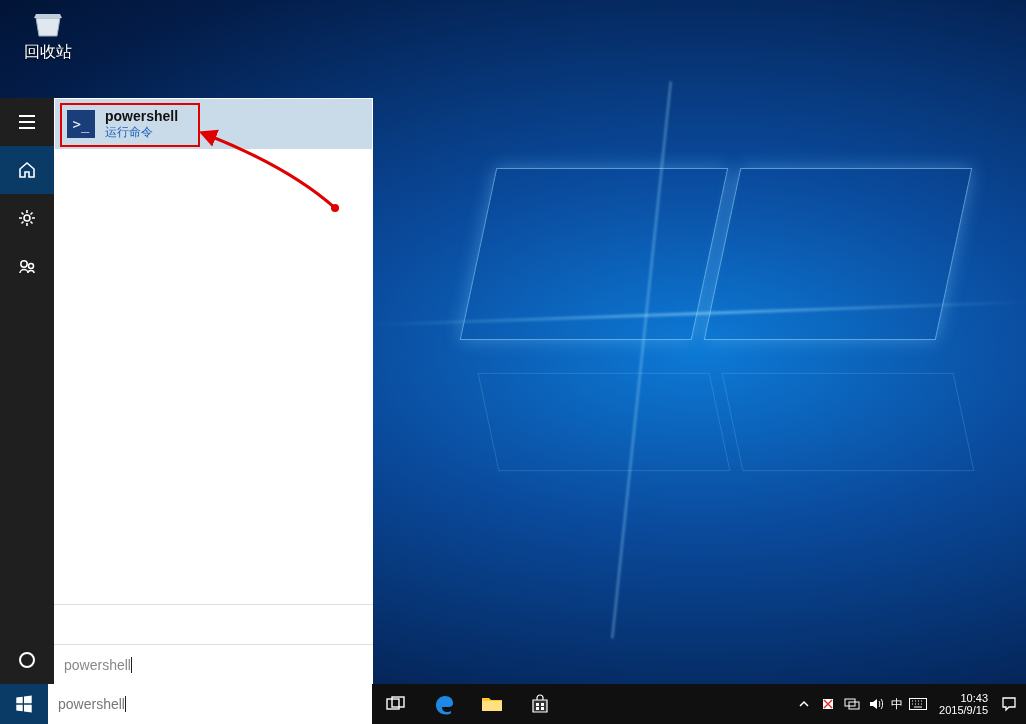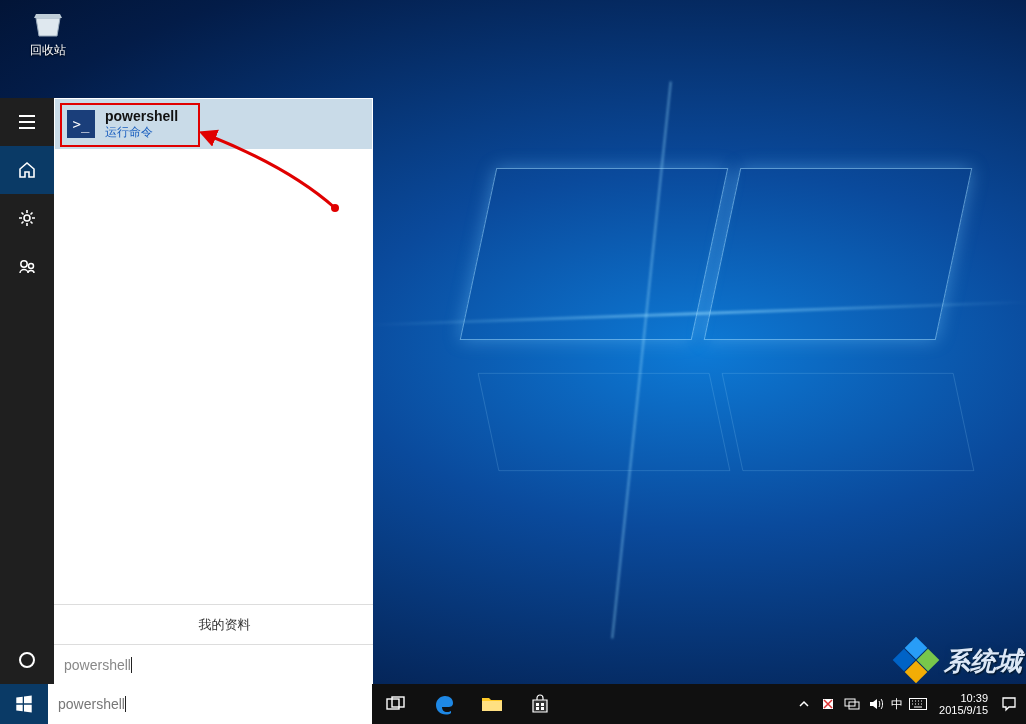--- a/index.html
+++ b/index.html
@@ -15,21 +15,21 @@
 
 .beam { position: absolute; background: linear-gradient(to right, rgba(120,200,255,0) 0%, rgba(150,220,255,.55) 50%, rgba(120,200,255,0) 100%); filter: blur(1px); }
 .p1 { position:absolute; left:478px; top:168px; width:232px; height:172px; border:1px solid rgba(160,220,255,.55); transform:skewX(-12deg); box-shadow:0 0 18px rgba(120,200,255,.4);}
 .p2 { position:absolute; left:722px; top:168px; width:232px; height:172px; border:1px solid rgba(160,220,255,.55); transform:skewX(-12deg); box-shadow:0 0 18px rgba(120,200,255,.4);}
 .p3 { position:absolute; left:488px; top:352px; width:232px; height:140px; border:1px solid rgba(160,220,255,.35); transform:skewX(12deg) scaleY(.7); opacity:.6;}
 .p4 { position:absolute; left:732px; top:352px; width:232px; height:140px; border:1px solid rgba(160,220,255,.35); transform:skewX(12deg) scaleY(.7); opacity:.6;}
 
 
 .desktop-icon { position: absolute; left: 18px; top: 8px; width: 60px; text-align: center; color: #fff; cursor: pointer; }
 .desktop-icon .ico { width: 40px; height: 32px; margin: 0 auto 2px; }
-.desktop-icon .lbl { font-size: 12px; text-shadow: 0 1px 2px #000; }
+.desktop-icon .lbl { font-size: 16px; text-shadow: 0 1px 2px #000; }
 
 
 .search-panel {
   position: absolute; left: 0; top: 98px; width: 373px; height: 586px;
   display: flex; background: #fff;
 }
 .search-sidebar {
   width: 54px; background: #1f1f1f; display: flex; flex-direction: column; align-items:center;
 }
 .ssb-item { width:54px; height:48px; display:flex; align-items:center; justify-content:center; color:#fff; cursor:pointer;}
@@ -159,26 +159,20 @@
         <div class="icon-box">
             <span>&gt;_</span>
           </div>
         <div class="bm-text">
           <div class="t1">powershell</div>
           <div class="t2">运行命令</div>
         </div>
       </div>
 
       <div class="scope-row">
-        <div class="scope-item">
-          <svg width="14" height="14" viewBox="0 0 14 14" class="win-logo">
-              <path d="M1 2l5-.7v5.2H1zM7 1.2L13 .3v6.2H7zM1 7.5h5v5.2l-5-.7zM7 7.5h6v6.2l-6-.9z"></path>
-            </svg>
-          <span>我的资料</span>
-        </div>
       </div>
 
       <div class="search-input-row">
         <span class="q" style="color:#888;font-size:14px;">powershell</span>
           <span class="caret"></span>
         <input class="search-input" style="opacity: 0; position: absolute;" value="powershell">
       </div>
     </div>
   </div>
 
@@ -187,29 +181,20 @@
   <svg class="arrow-svg" viewBox="0 0 260 120">
     <defs>
         <marker id="ah" markerWidth="10" markerHeight="10" refX="2" refY="3" orient="auto">
           <path d="M0 0L6 3L0 6z" fill="#e00000"></path>
         </marker>
       </defs>
     <path d="M245 90 Q 200 50 120 18" fill="none" stroke="#e00000" stroke-width="3" marker-end="url(#ah)"></path>
     <circle cx="245" cy="90" r="4" fill="#e00000"></circle>
   </svg>
 
-  <div class="watermark">
-    <div class="wm-logo">
-      <span style="left:12px; top:0; background:#2aa3ff;"></span>
-      <span style="left:24px; top:12px; background:#7fd04a;"></span>
-      <span style="left:12px; top:24px; background:#ffb400;"></span>
-      <span style="left:0; top:12px; background:#0066cc;"></span>
-    </div>
-    <span>系统城</span>
-  </div>
   <div class="wm-sub">xitongcheng.com</div>
 
   <div class="taskbar">
     <div class="tb-left">
       <div class="tb-btn" style="background:#0a3a66">
         <svg width="18" height="18" viewBox="0 0 14 14" class="win-logo">
             <path d="M1 2l5-.7v5.2H1zM7 1.2L13 .3v6.2H7zM1 7.5h5v5.2l-5-.7zM7 7.5h6v6.2l-6-.9z"></path>
           </svg>
       </div>
       <div class="tb-search-field">
@@ -275,21 +260,21 @@
           </svg>
       </div>
       <div class="tray-ico" style="width:auto;font-size:12px">中</div>
       <div class="tray-ico">
         <svg width="18" height="12" viewBox="0 0 18 12">
             <rect x="0.5" y="0.5" width="17" height="11" fill="none" stroke="#fff"></rect>
             <path d="M3 3h1M6 3h1M9 3h1M12 3h1M15 3h0M3 6h1M6 6h1M9 6h1M12 6h1M5 9h8" stroke="#fff"></path>
           </svg>
       </div>
       <div class="clock">
-        <div>10:39</div>
+        <div>10:43</div>
         <div>2015/9/15</div>
       </div>
       <div class="tray-ico">
         <svg width="16" height="16" viewBox="0 0 16 16">
             <path d="M2 2h12v9H8l-3 3v-3H2z" fill="none" stroke="#fff" stroke-width="1.3"></path>
           </svg>
       </div>
     </div>
   </div>
 

